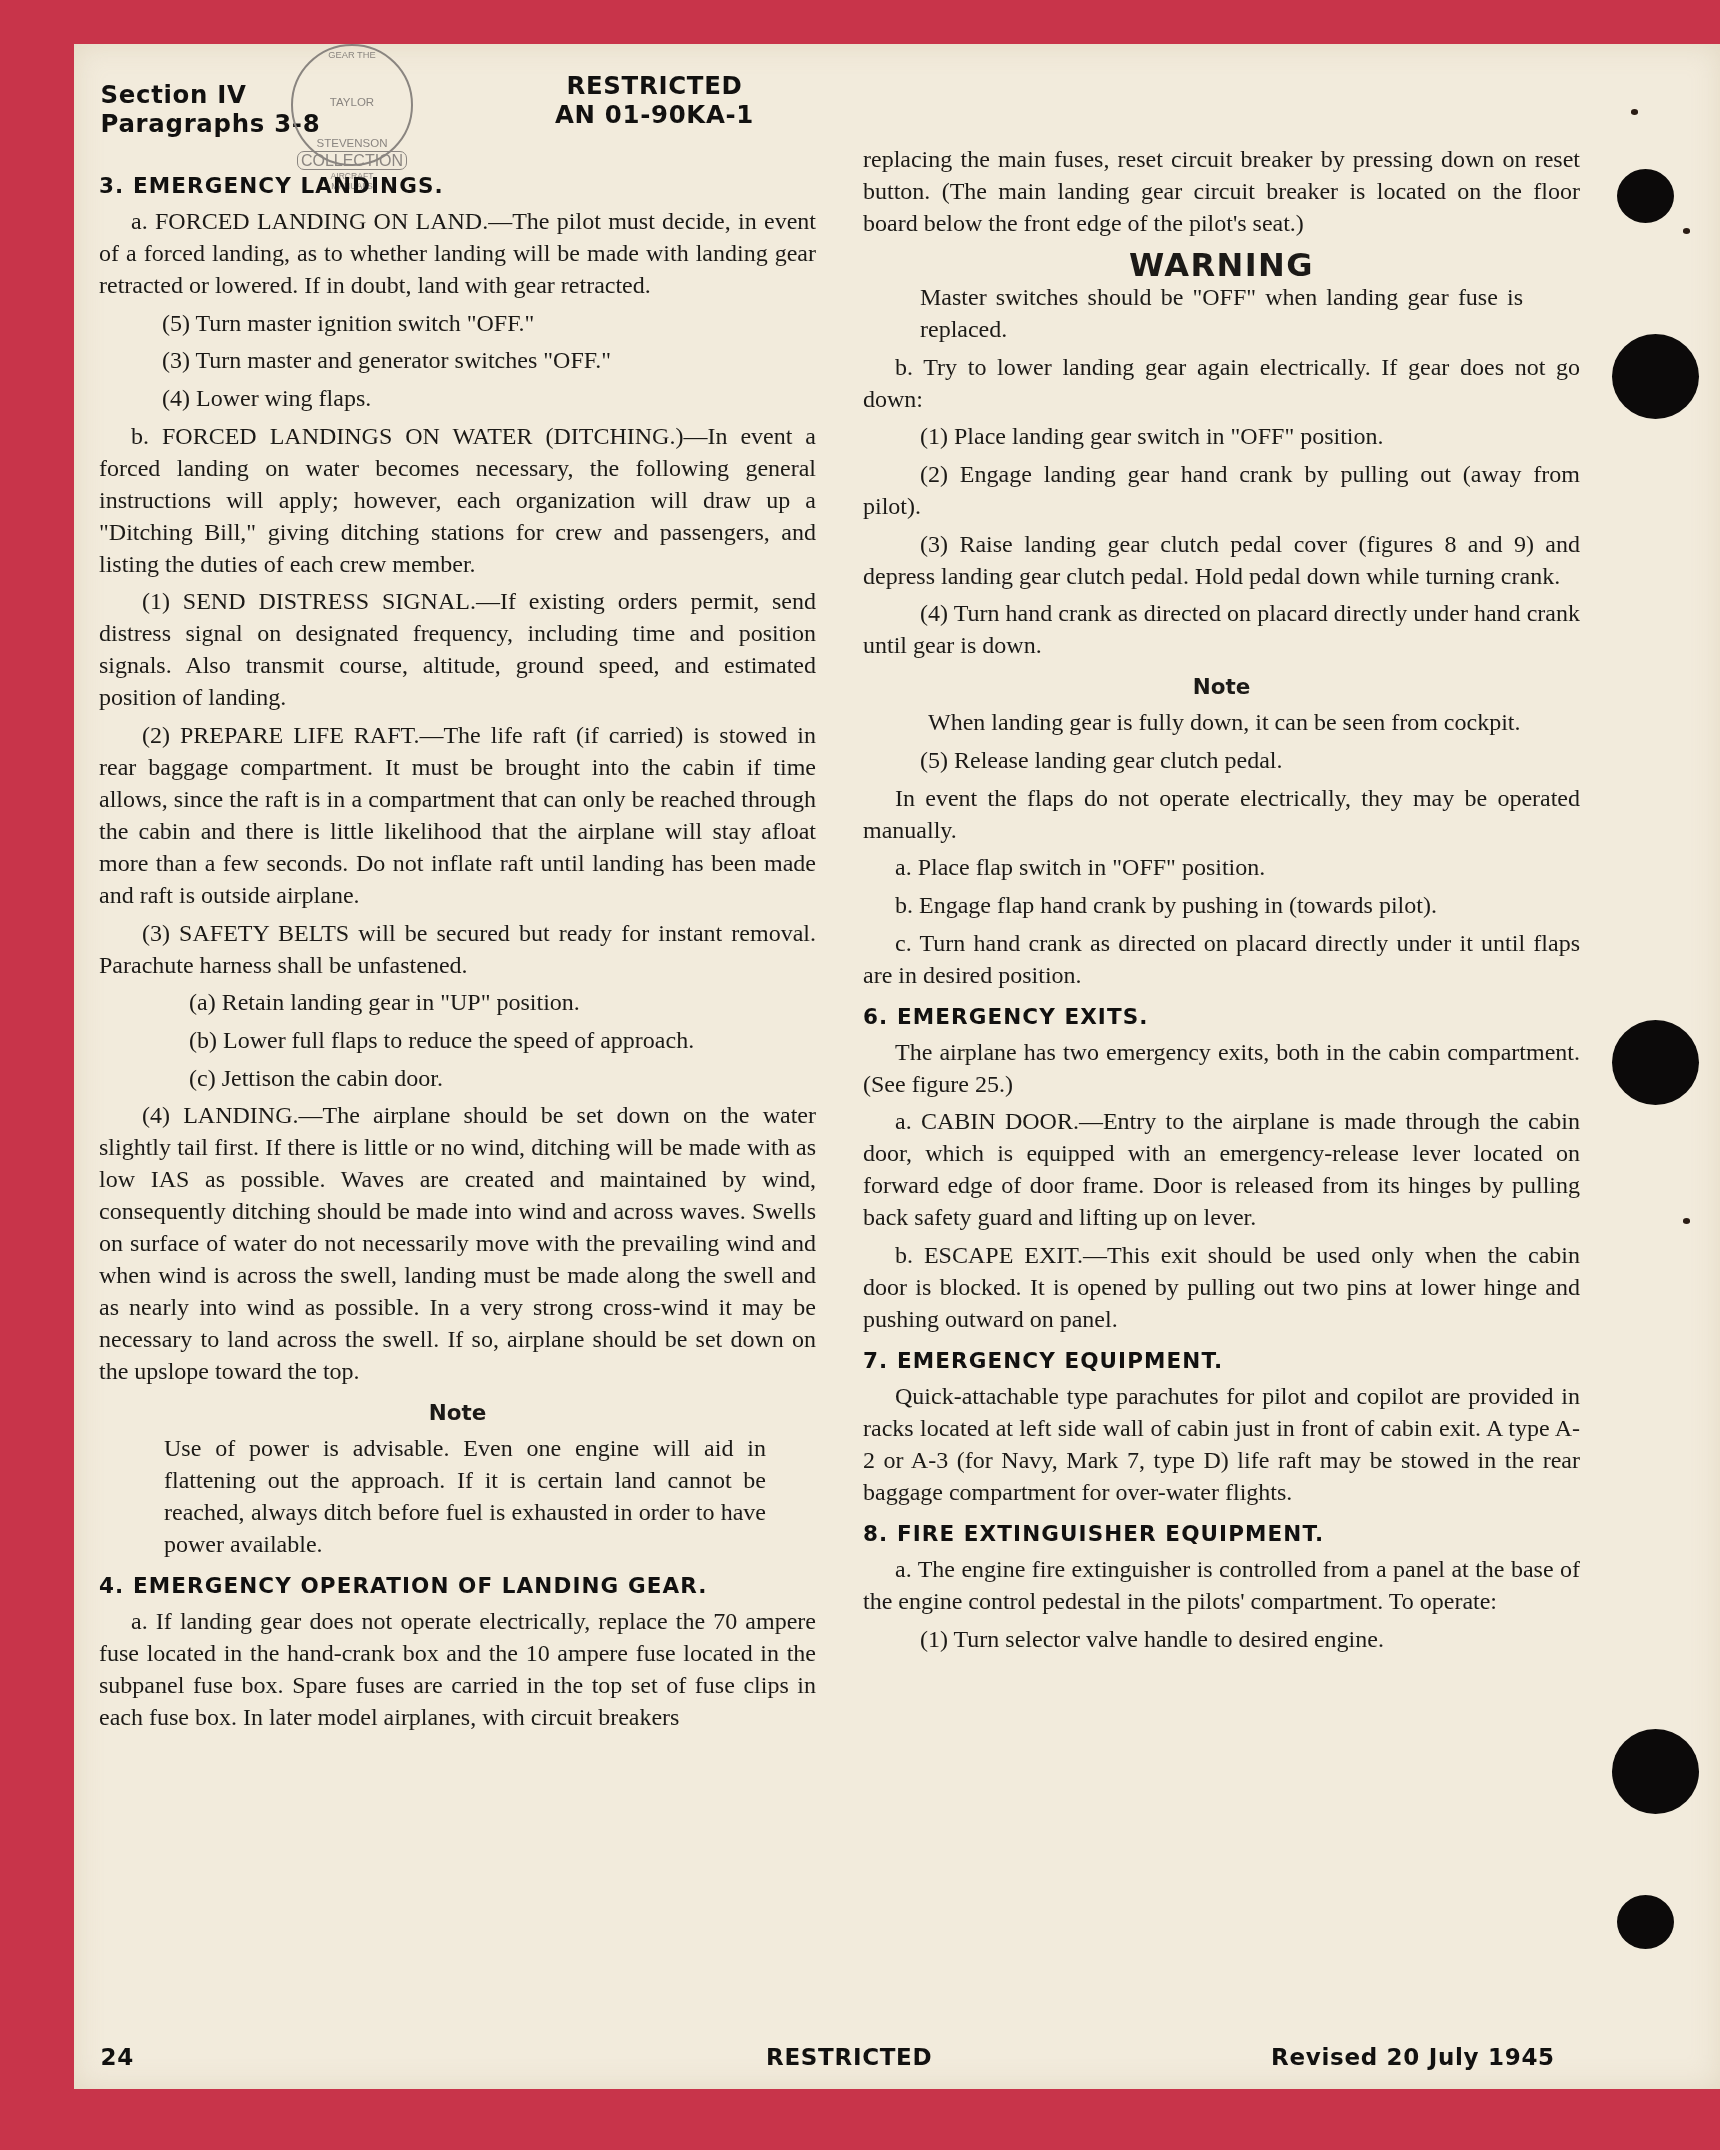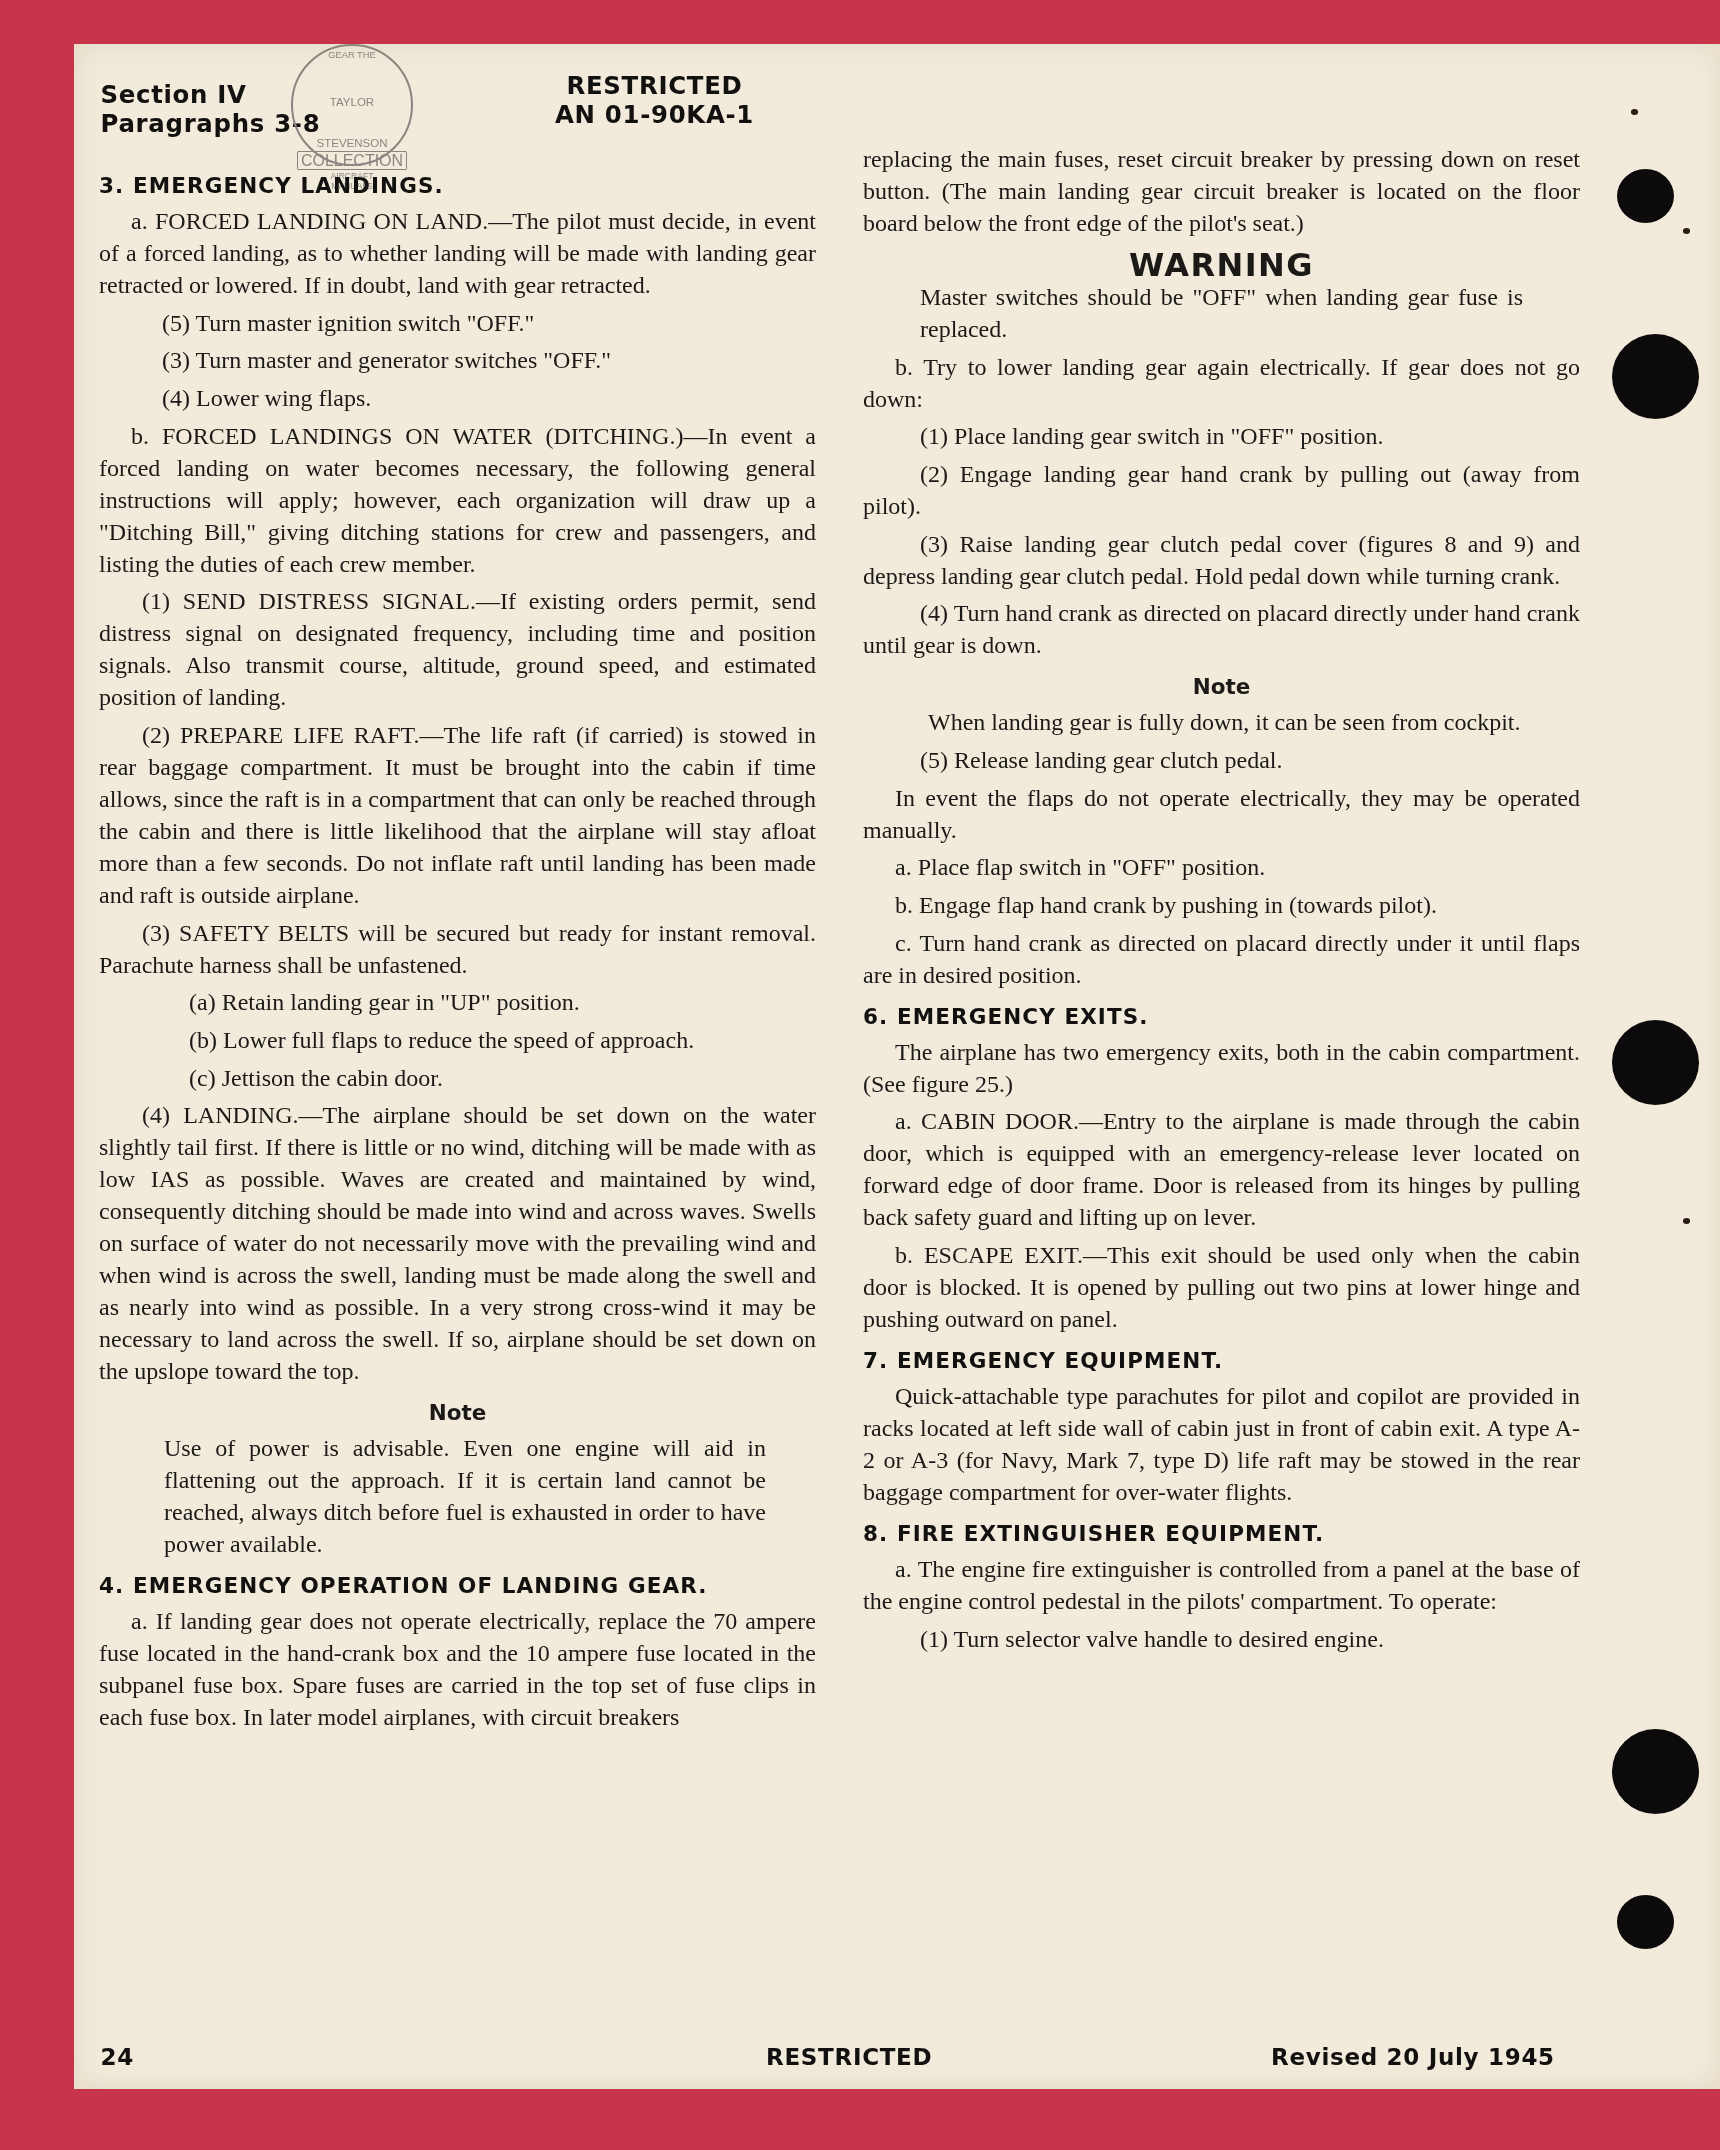--- a/index.html
+++ b/index.html
@@ -7,21 +7,21 @@
   .page { position:absolute; left:74px; top:44px; width:1647px; height:2045px; background:#f2ebdc;
           box-shadow: inset 0 0 29px rgba(180,160,120,0.25); }
   .serif { font-family:"Liberation Serif","DejaVu Serif",serif; color:#1c1a17; }
   .sans { font-family:"DejaVu Sans","Liberation Sans",sans-serif; color:#121110; font-weight:bold; }
   .hdr-left { position:absolute; left:26.5px; top:36px; font-size:24.4px; line-height:29px; letter-spacing:0.7px; }
   .hdr-center { position:absolute; left:0; width:1161px; top:27px; text-align:center; font-size:24.4px; line-height:29px; letter-spacing:0.7px; }
   .stamp { position:absolute; left:217px; top:0px; width:122px; height:122px; border-radius:50%;
            border:2.2px double #8a8580; color:#8a8580; text-align:center; font-family:"Liberation Sans",sans-serif;
            box-sizing:border-box; padding-top:21.5px; }
   .stamp .s1 { font-size:11.5px; line-height:13px;margin-top:28px; }
-  .stamp .s2 { font-size:16px; line-height:17px; border:1.4px solid #8a8580; border-radius:1px; margin:1.4px 4.3px; }
+  .stamp .s2 { font-size:16px; line-height:17px; border:1.4px solid #8a8580; border-radius:7px; margin:1.4px 4.3px; }
   .stamp .s3 { font-size:8.6px; line-height:10px; }
   .stamp .arc { font-size:9.3px; position:absolute; top:4.3px; left:0; width:100%; }
   .col { position:absolute; top:116px; width:717px; font-size:24px; line-height:32px; }
   .col-left { left:25px; }
   .col-right { left:789px; top:99px; }
   .col p { margin:0 0 5.7px 0; text-align:justify; }
   .h { font-family:"DejaVu Sans","Liberation Sans",sans-serif; font-weight:bold; font-size:21.5px; letter-spacing:1.1px; margin:10px 0 2.9px 0; color:#121110; }
   .ind { text-indent:32px; }
   .ind2 { padding-left:63px; text-indent:0; }
   .ind3 { padding-left:90px; }

